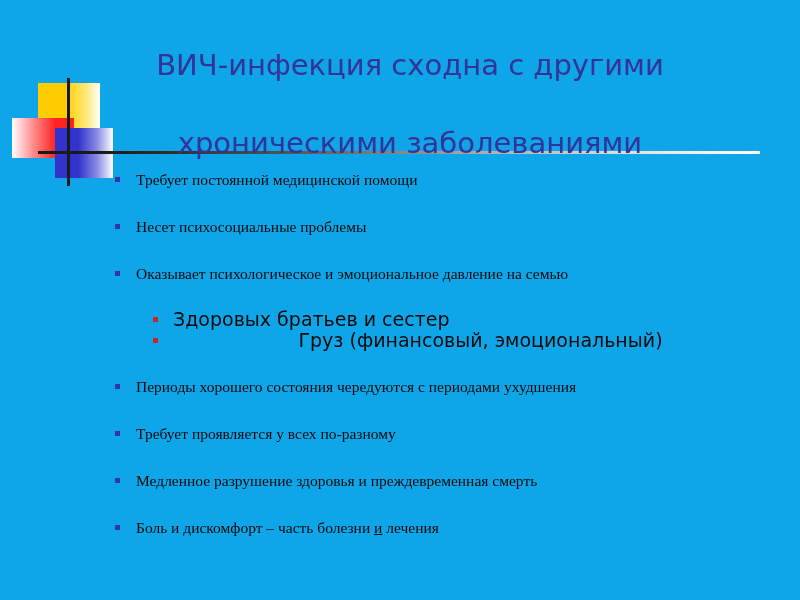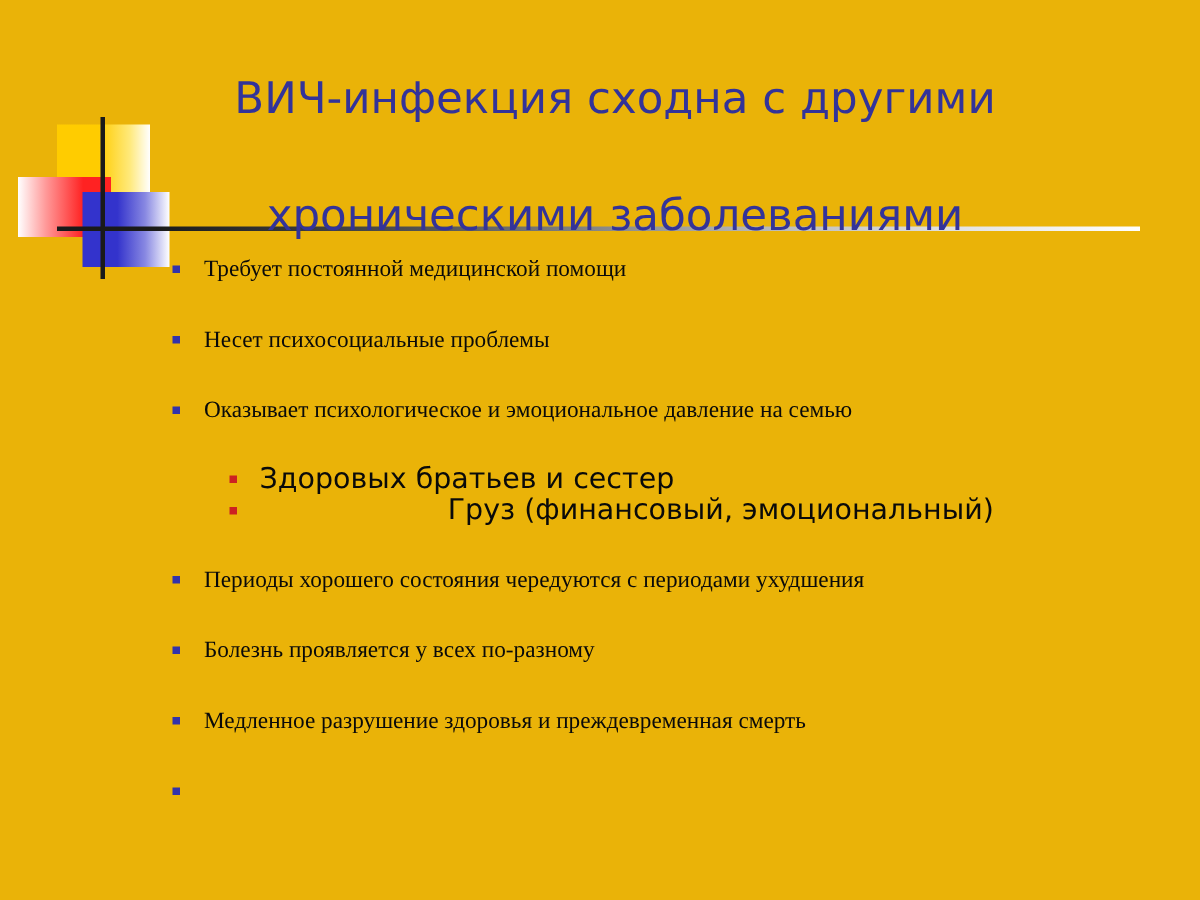--- a/index.html
+++ b/index.html
@@ -12,21 +12,21 @@
     height: 600px;
     position: relative;
     overflow: hidden;
     font-family: "DejaVu Sans", "Liberation Sans", sans-serif;
     -webkit-font-smoothing: antialiased;
   }
 
   #slide {
     position: absolute;
     inset: 0;
-    background: #eab308;
+    background: #0ea5e9;
   }
 
   
   #deco {
     position: absolute;
     left: 0;
     top: 0;
     width: 180px;
     height: 200px;
     pointer-events: none;
@@ -163,18 +163,18 @@
     <span class="t-line l2">хроническими заболеваниями</span>
   </div>
 
   <div id="body">
       <div class="bullet-row lvl1"><span class="marker" style="background: rgb(51, 51, 170);"></span><span class="txt">Требует постоянной медицинской помощи</span></div>
       <div class="bullet-row lvl1"><span class="marker" style="background: rgb(51, 51, 170);"></span><span class="txt">Несет психосоциальные проблемы</span></div>
       <div class="bullet-row lvl1"><span class="marker" style="background: rgb(51, 51, 170);"></span><span class="txt">Оказывает психологическое и эмоциональное давление на семью</span></div>
       <div class="bullet-row lvl2 first"><span class="marker" style="background: rgb(204, 34, 34);"></span><span class="txt">Здоровых братьев и сестер</span></div>
       <div class="bullet-row lvl2 last"><span class="marker" style="background: rgb(204, 34, 34);"></span><span class="txt">Груз (финансовый, эмоциональный)</span></div>
       <div class="bullet-row lvl1"><span class="marker" style="background: rgb(51, 51, 170);"></span><span class="txt">Периоды хорошего состояния чередуются с периодами ухудшения</span></div>
-      <div class="bullet-row lvl1"><span class="marker" style="background: rgb(51, 51, 170);"></span><span class="txt">Болезнь проявляется у всех по-разному</span></div>
+      <div class="bullet-row lvl1"><span class="marker" style="background: rgb(51, 51, 170);"></span><span class="txt">Требует проявляется у всех по-разному</span></div>
       <div class="bullet-row lvl1"><span class="marker" style="background: rgb(51, 51, 170);"></span><span class="txt">Медленное разрушение здоровья и преждевременная смерть</span></div>
-      <div class="bullet-row lvl1"><span class="marker" style="background: rgb(51, 51, 170);"></span></div>
+      <div class="bullet-row lvl1"><span class="marker" style="background: rgb(51, 51, 170);"></span><span class="txt">Боль и дискомфорт – часть болезни <u>и</u> лечения</span></div>
     </div>
 
 </div>
 
 </body></html>

